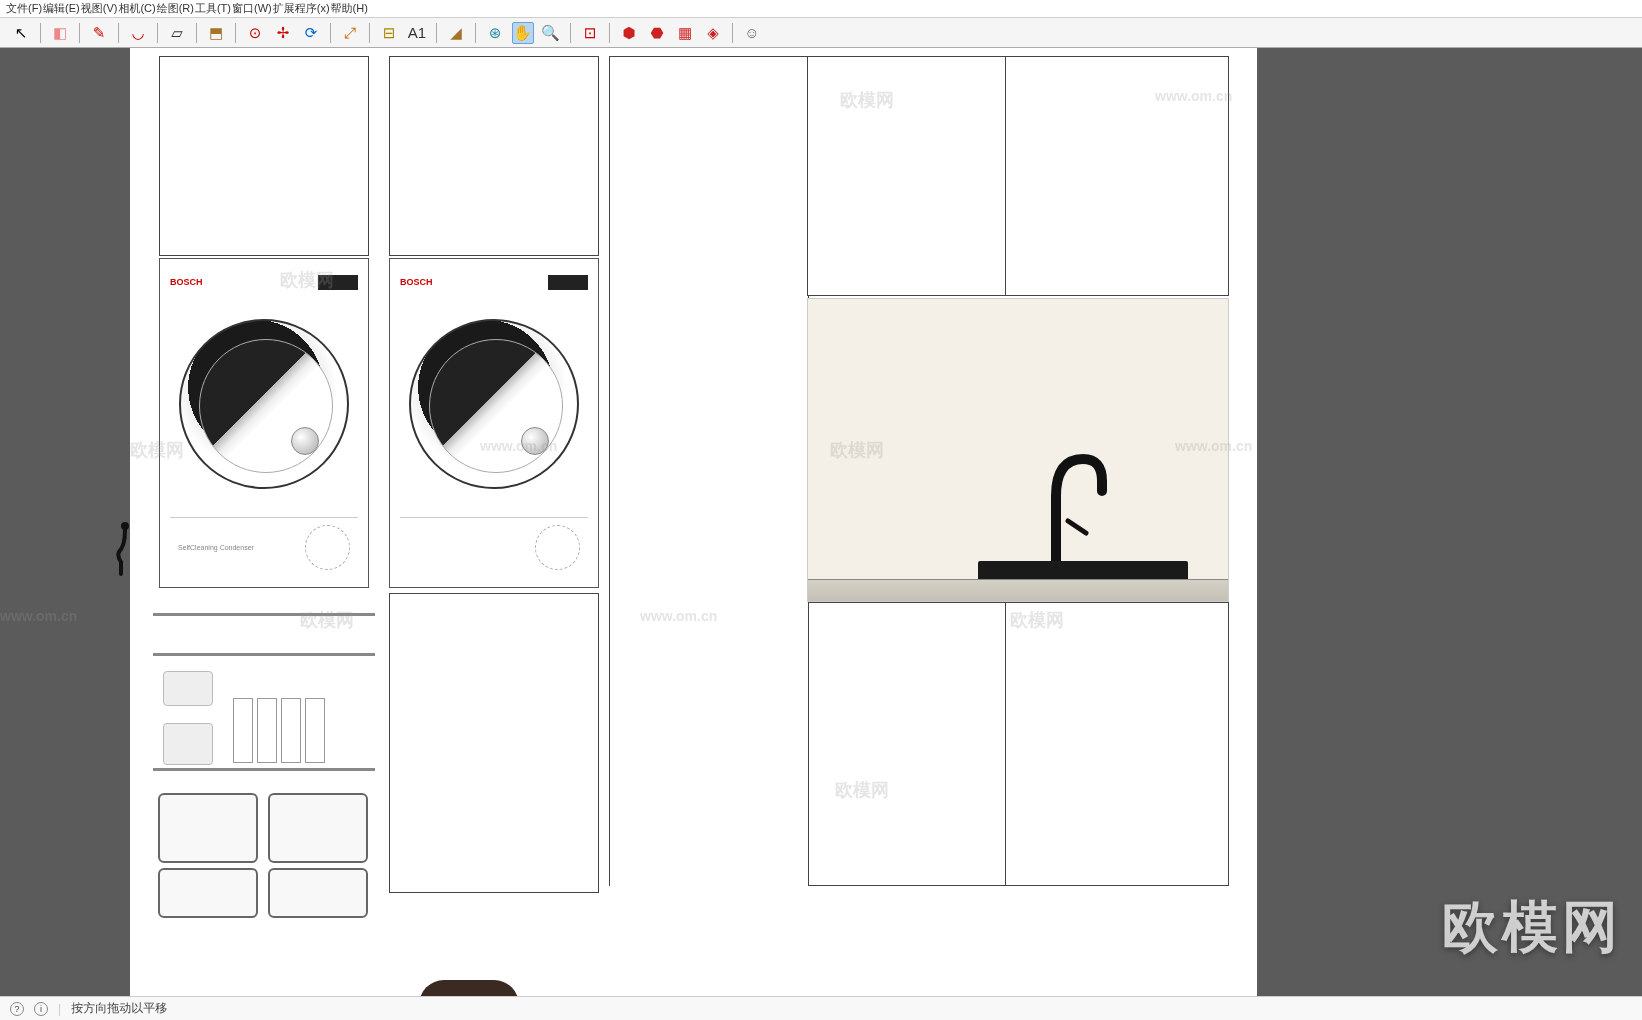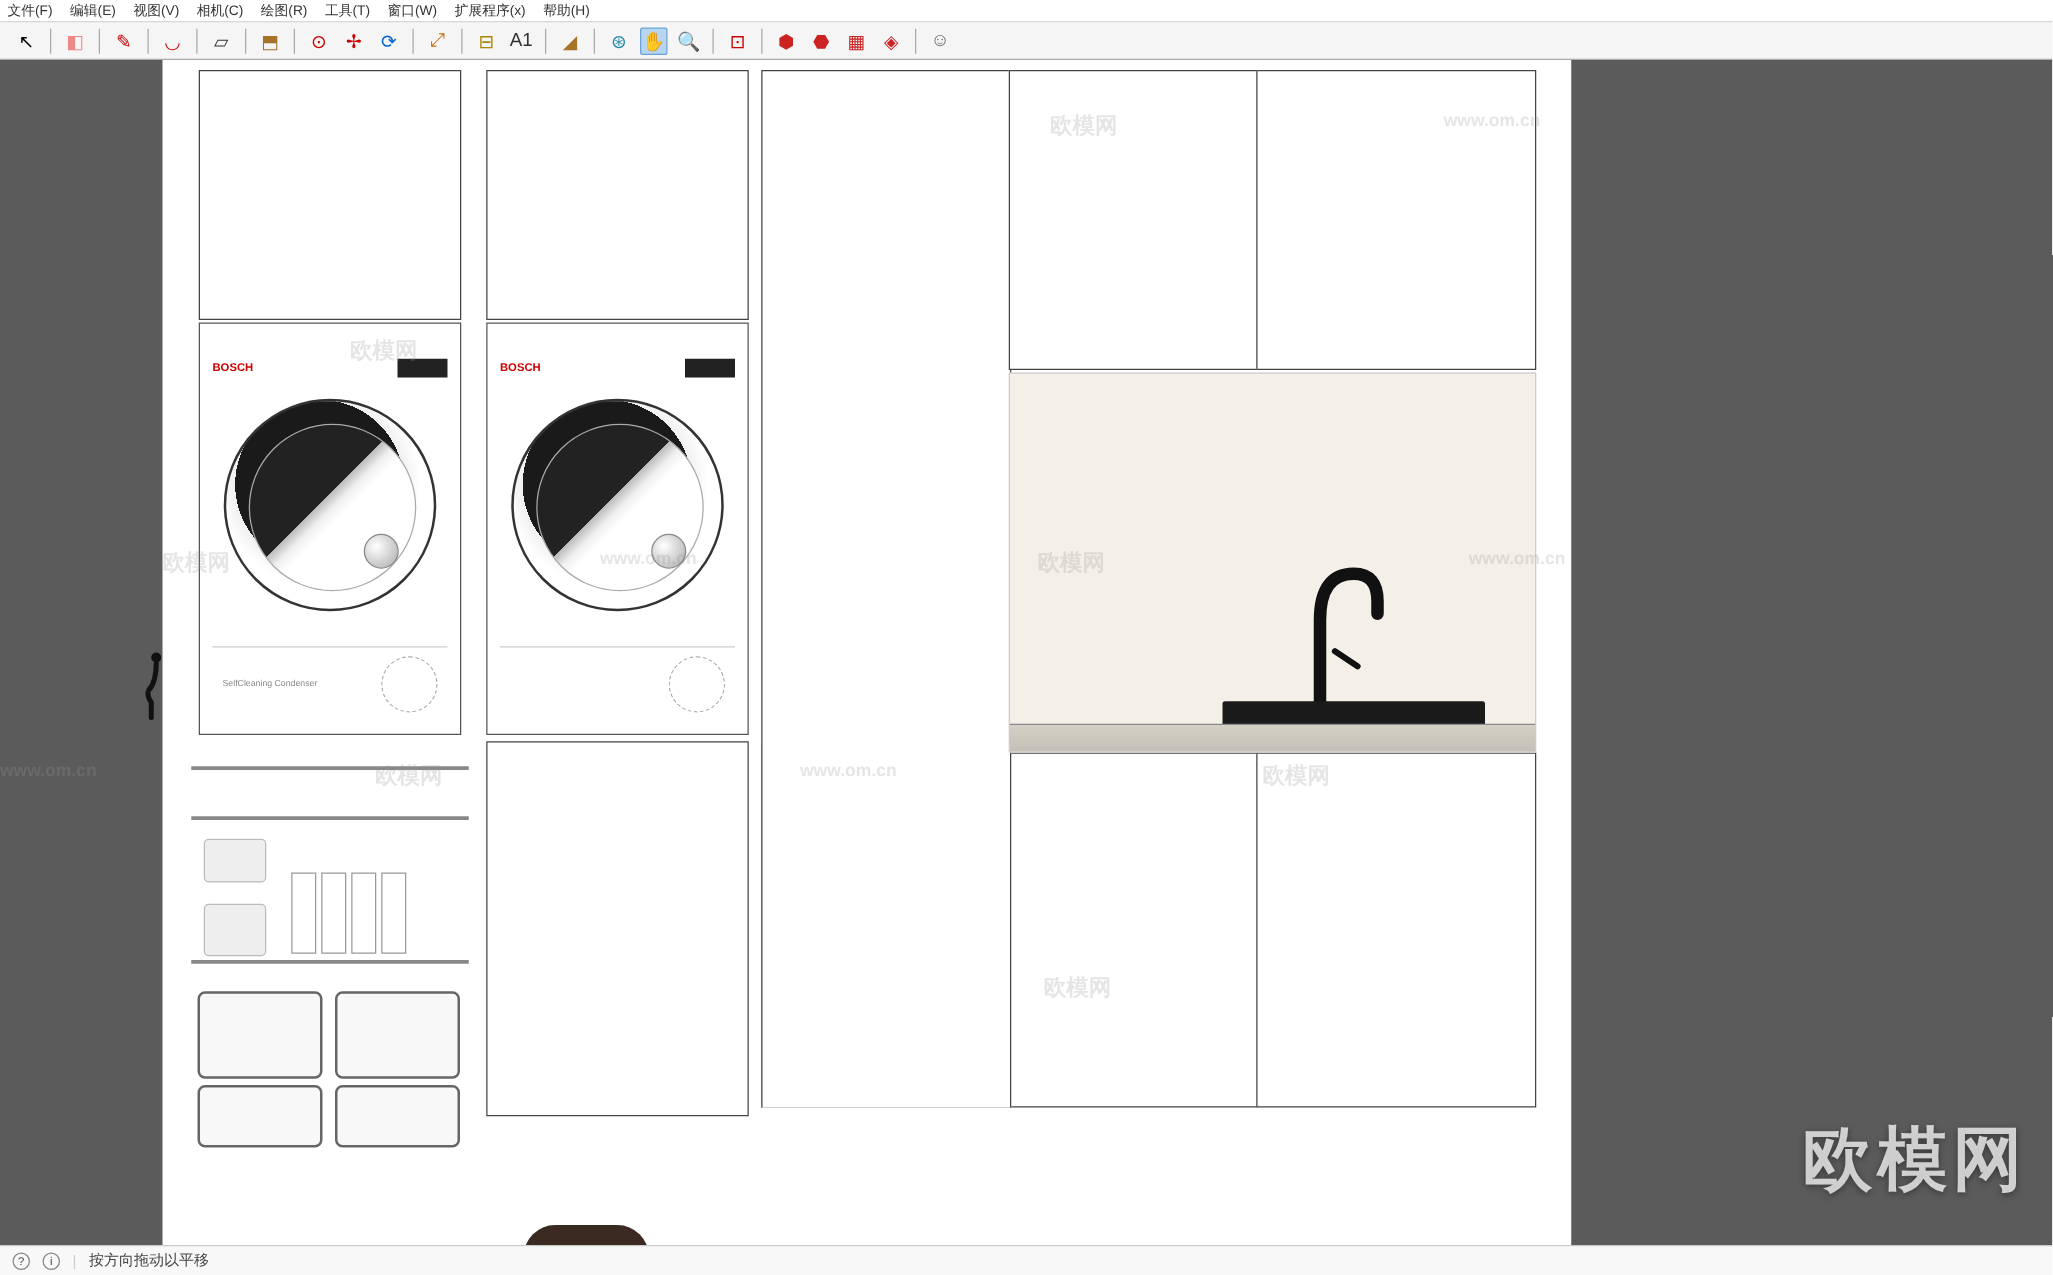--- a/index.html
+++ b/index.html
@@ -1,18 +1,18 @@
 <!DOCTYPE html>
 <html><head>
   <meta charset="utf-8">
   <style>
     * { margin: 0; padding: 0; box-sizing: border-box; }
     body { font-family: "Microsoft YaHei", Arial, sans-serif; background: #fff; width: 1642px; height: 1020px; overflow: hidden; position: relative; }
     
-    .menubar { height: 18px; background: #fff; display: flex; align-items: center; padding: 0 6px; font-size: 11px; color: #333; gap: 14px; border-bottom: 1px solid #ccc; }
+    .menubar { height: 18px; background: #fff; display: flex; align-items: center; padding: 0 6px; font-size: 11px; color: #333; gap: 1px; border-bottom: 1px solid #ccc; }
     .menubar span { cursor: default; }
     
     .toolbar { height: 30px; background: #f5f5f5; border-bottom: 1px solid #aaa; display: flex; align-items: center; padding: 0 10px; gap: 6px; }
     .toolbar-icon { width: 22px; height: 22px; display: flex; align-items: center; justify-content: center; cursor: pointer; border-radius: 2px; }
     .toolbar-icon.active { background: #b8d5f0; border: 1px solid #6aa3d8; }
     .toolbar-sep { width: 1px; height: 20px; background: #aaa; margin: 0 2px; }
     
     .axis-label { position: absolute; left: 2px; top: 50px; font-size: 10px; color: #555; }
     
     .viewport { position: absolute; top: 48px; left: 0; right: 0; bottom: 24px; background: #fff; overflow: hidden; }
@@ -29,21 +29,21 @@
     .cab.upper2 { left: 250px; top: 8px; width: 210px; height: 200px; }
     .cab.upper3 { left: 470px; top: 8px; width: 200px; height: 830px; }
     .cab.upper4 { left: 668px; top: 8px; width: 200px; height: 240px; }
     .cab.upper5 { left: 866px; top: 8px; width: 224px; height: 240px; }
     .cab.lower3 { left: 668px; top: 554px; width: 200px; height: 284px; }
     .cab.lower4 { left: 866px; top: 554px; width: 224px; height: 284px; }
     
     .washer { position: absolute; left: 20px; top: 210px; width: 210px; height: 330px; background: #fff; border: 1px solid #555; }
     .dryer { position: absolute; left: 250px; top: 210px; width: 210px; height: 330px; background: #fff; border: 1px solid #555; }
     
-    .appliance-panel { position: absolute; top: 20px; left: 10px; right: 10px; height: 30px; display: flex; justify-content: space-between; align-items: center; text-align: center; }
+    .appliance-panel { position: absolute; top: 8px; left: 10px; right: 10px; height: 30px; display: flex; justify-content: space-between; align-items: center; text-align: center; }
     .brand { font-size: 9px; color: #c00; font-weight: bold; }
     .display { width: 40px; height: 15px; background: #222; }
     .door-circle { position: absolute; top: 60px; left: 50%; transform: translateX(-50%); width: 170px; height: 170px; border-radius: 50%; border: 2px solid #333; background: radial-gradient(circle at 45% 40%, #1a1a1a 0%, #1a1a1a 50%, #f0f0f0 50%, #fff 60%); }
     .door-inner { position: absolute; top: 18px; left: 18px; width: 134px; height: 134px; border-radius: 50%; border: 1px solid #aaa; background: linear-gradient(135deg, #222 0%, #222 45%, #bbb 45%, #eee 50%, #fff 55%); }
     .door-knob { position: absolute; bottom: 32px; right: 28px; width: 28px; height: 28px; border-radius: 50%; background: radial-gradient(circle at 35% 35%, #fff, #aaa); border: 1px solid #888; }
     .appliance-bottom { position: absolute; bottom: 10px; left: 10px; right: 10px; height: 60px; border-top: 1px solid #ccc; display: flex; align-items: center; justify-content: space-between; padding: 0 8px; }
     .bottom-label { font-size: 7px; color: #888; }
     .dial { width: 45px; height: 45px; border-radius: 50%; border: 1px dashed #aaa; }
     
     .shelf-area { position: absolute; left: 14px; top: 545px; width: 222px; height: 310px; }

